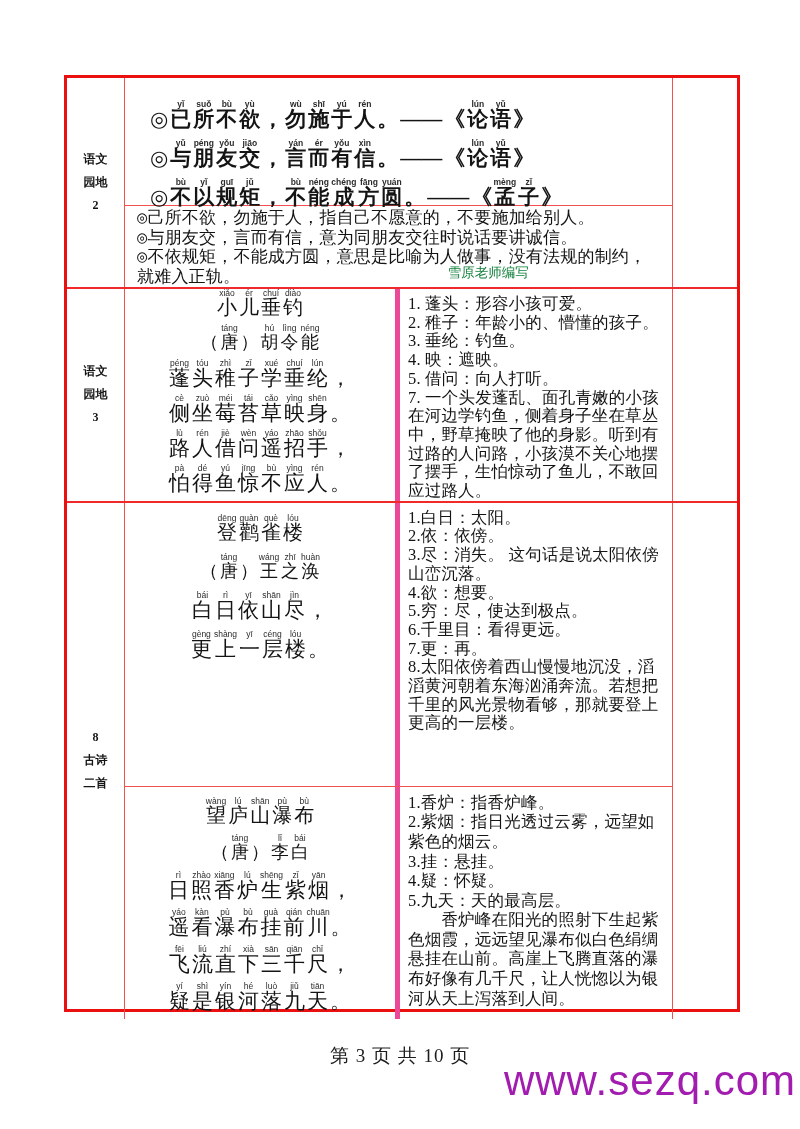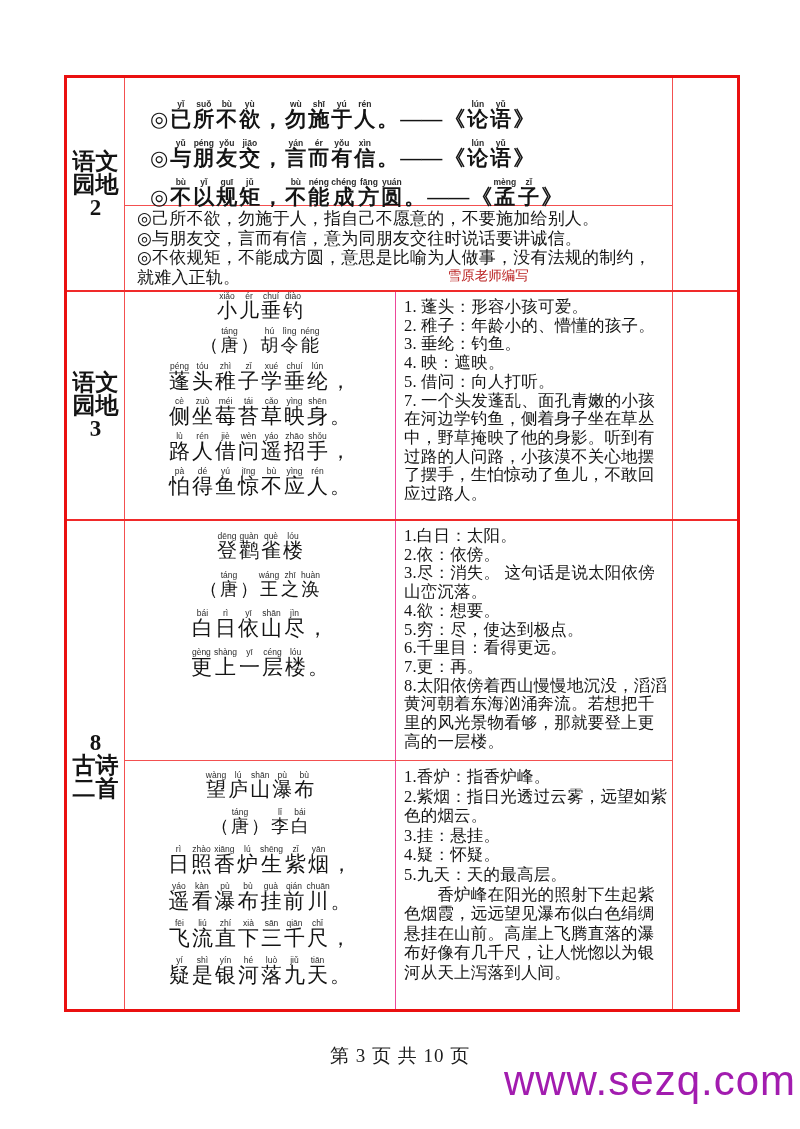--- a/index.html
+++ b/index.html
@@ -13,45 +13,45 @@
   }
   .trow{ display:flex; flex-direction:row; width:100%; }
   .trow + .trow{ border-top:2px solid #f02a2a; }
   .r1{ height:212px; }
   .r2{ height:229px; }
   .r3{ flex:1; }
 
   .label-cell{
     width:58px; flex:0 0 58px; border-right:1px solid #f35050;
     display:flex; flex-direction:column; align-items:center; justify-content:center;
-    font-weight:bold; font-size:23px; line-height:23px; text-align:center;
+    font-weight:bold; font-size:12px; line-height:23px; text-align:center;
   }
   .right-col{ width:65px; flex:0 0 65px; border-left:1px solid #f35050; }
   .mid{ flex:1; display:flex; flex-direction:column; min-width:0; }
 
   
   .q-block{ height:128px; border-bottom:1px solid #f35050; padding:22px 0 0 24px;font-weight:bold; }
   .quote-line{ height:39px; line-height:39px; white-space:nowrap; font-size:21px; }
-  .n-block{ flex:1; position:relative; padding:3px 10px 0 12px; font-size:17px; }
+  .n-block{ flex:1; position:relative; padding:3px 10px 0 12px; font-size:17px;font-family:Liberation Mono, monospace; }
   .n-block .note-line{ line-height:19.5px; letter-spacing:0.2px; }
   .credit{
-    position:absolute; left:59%; bottom:5px; font-size:13.5px; color:#b91c1c; white-space:nowrap;
+    position:absolute; left:59%; bottom:5px; font-size:13.5px; color:#15803d; white-space:nowrap;
   }
 
   
   .poem-cell{
     width:270px; flex:0 0 270px; text-align:center; min-width:0;
   }
-  .anno-cell{ flex:1; border-left:1px solid #ec4899; padding:6px 4px 0 8px; font-size:16.5px; min-width:0; }
+  .anno-cell{ flex:1; border-left:5px solid #ec4899; padding:6px 4px 0 8px; font-size:16.5px; min-width:0; }
   .anno-cell .note-line{ line-height:18.7px; letter-spacing:0.2px; }
   .anno-b .note-line{ line-height:19.6px; }
 
   .mid2{ flex:1; display:flex; flex-direction:column; min-width:0; }
   .subrow{ display:flex; flex-direction:row; }
-  .sub-a{ height:240px; border-bottom:1px solid #f35050; }
+  .sub-a{ height:284px; border-bottom:1px solid #f35050; }
   .sub-b{ flex:1; }
 
   
   .ruby-line{ white-space:nowrap; }
   .p2{ }
   .p2 .ruby-line{ height:35px; line-height:35px; }
   .p3a{ padding-top:10px; }
   .p3a .ruby-line{ height:39px; line-height:39px; }
   .p3b{ padding-top:10px; }
   .p3b .ruby-line{ height:37px; line-height:37px; }

